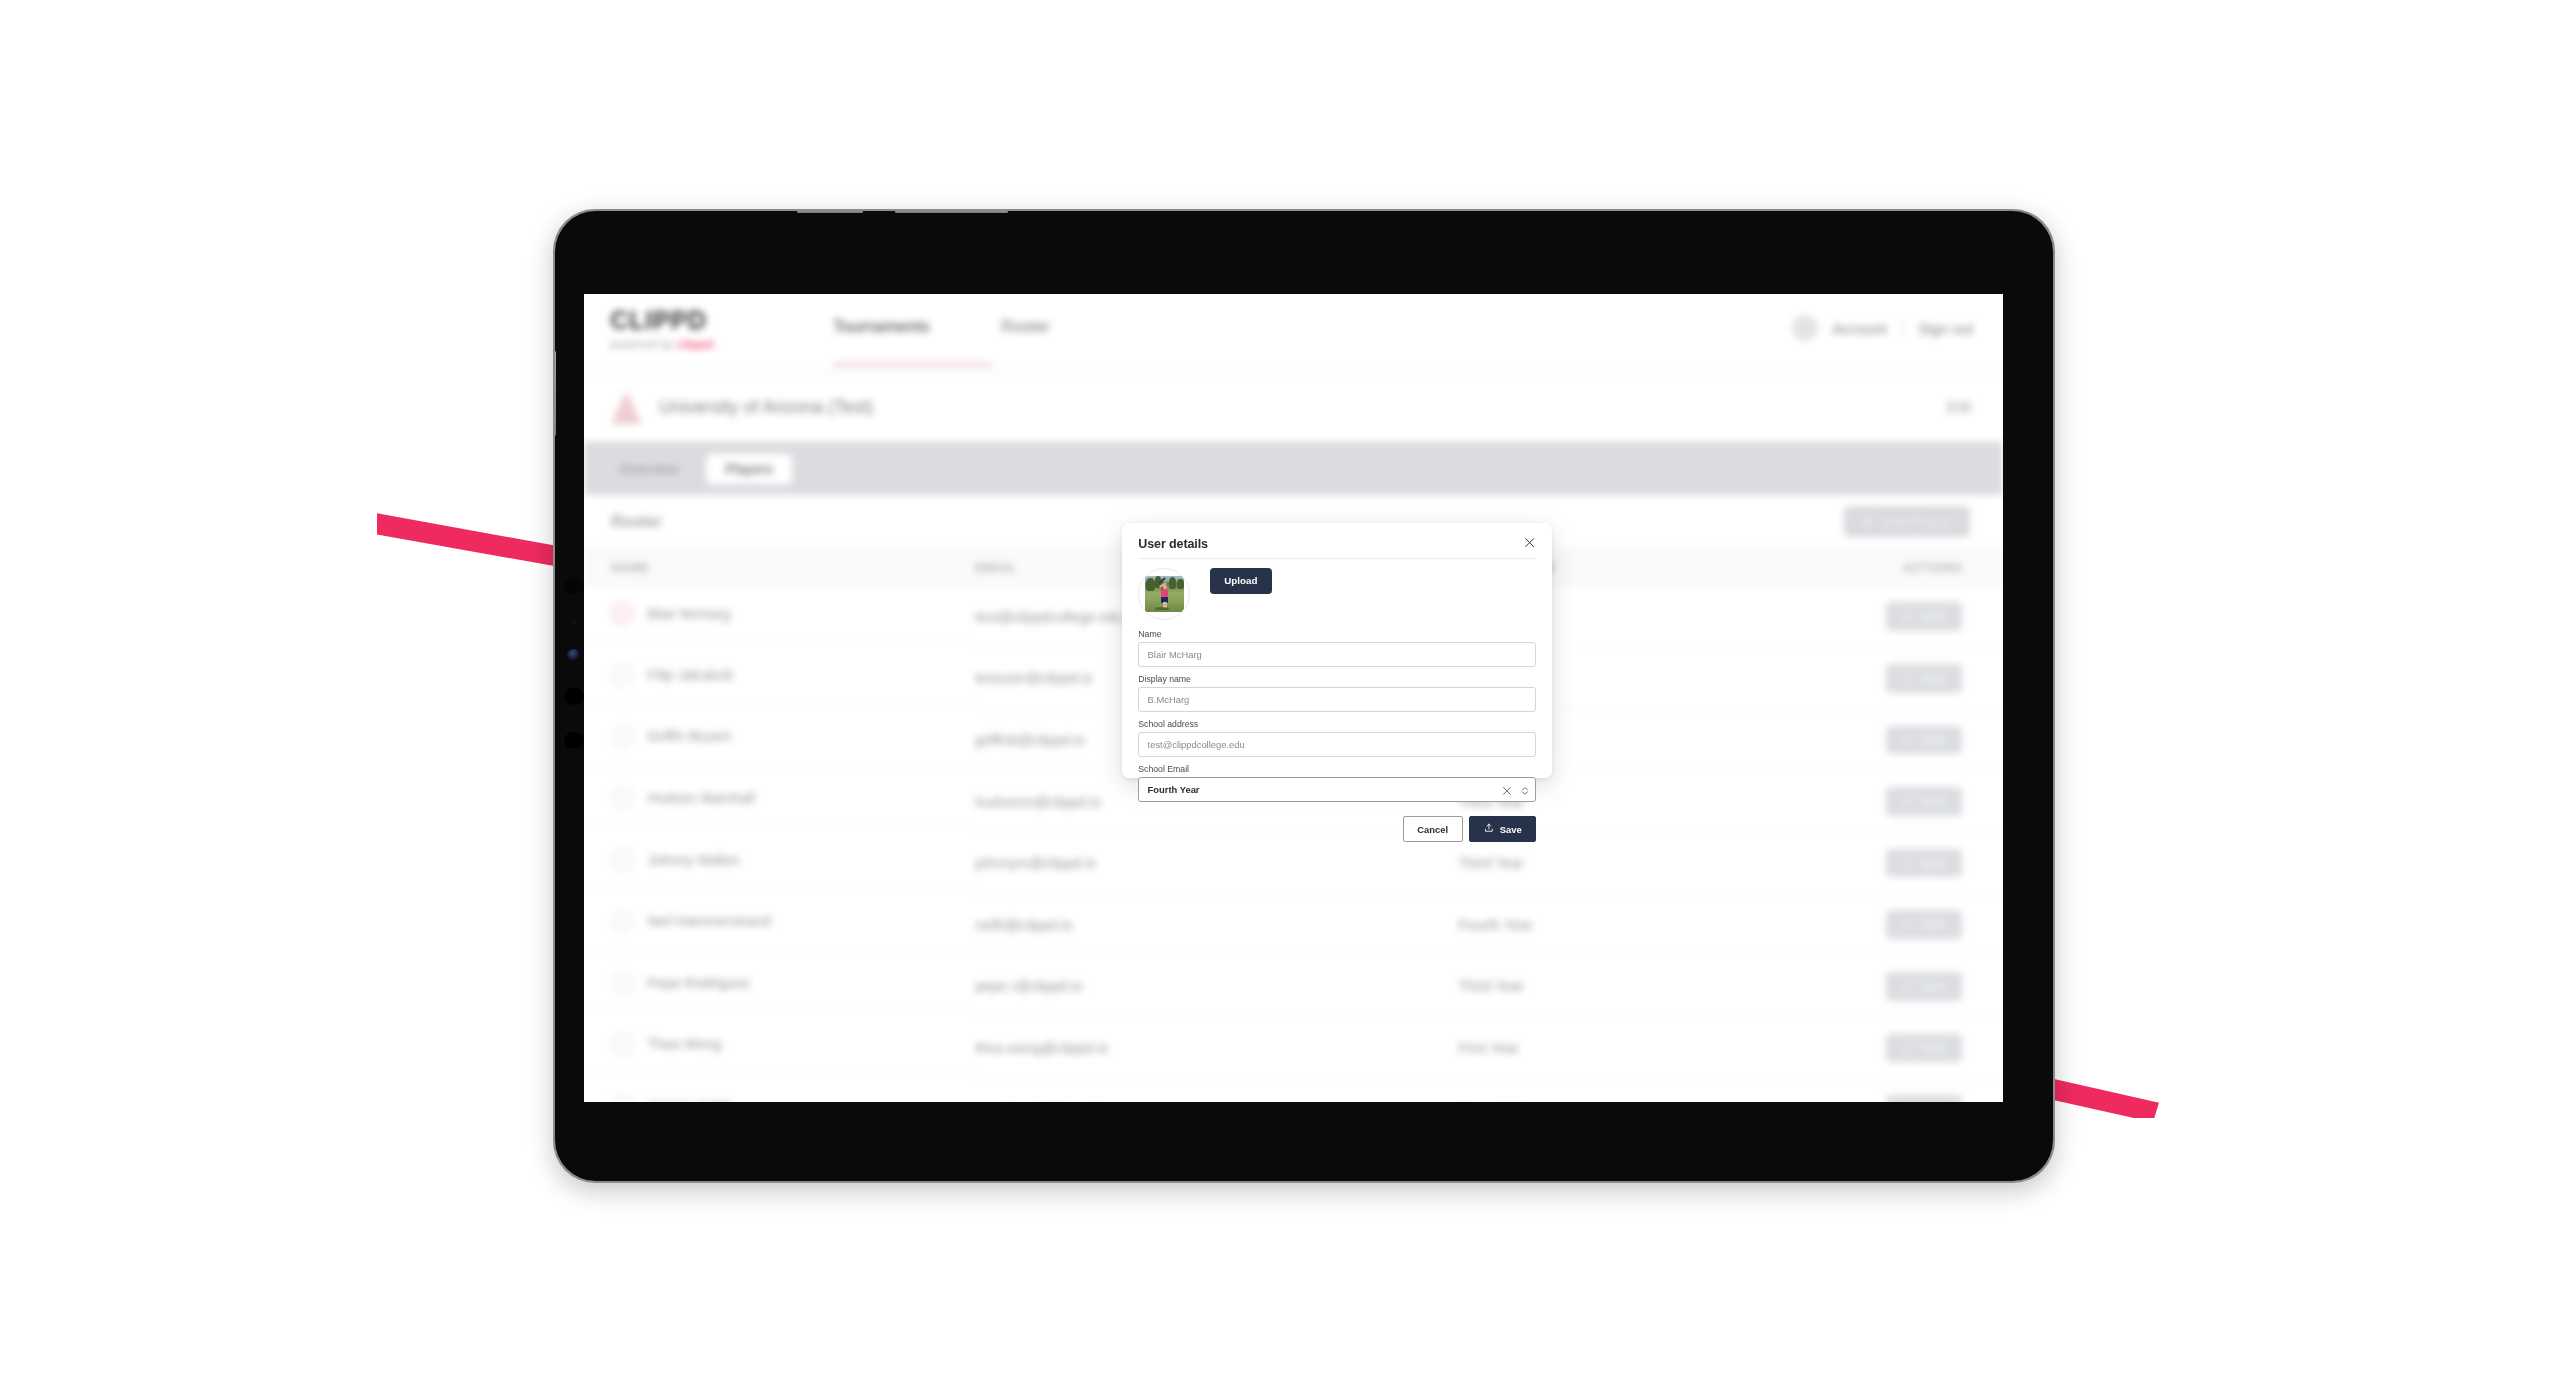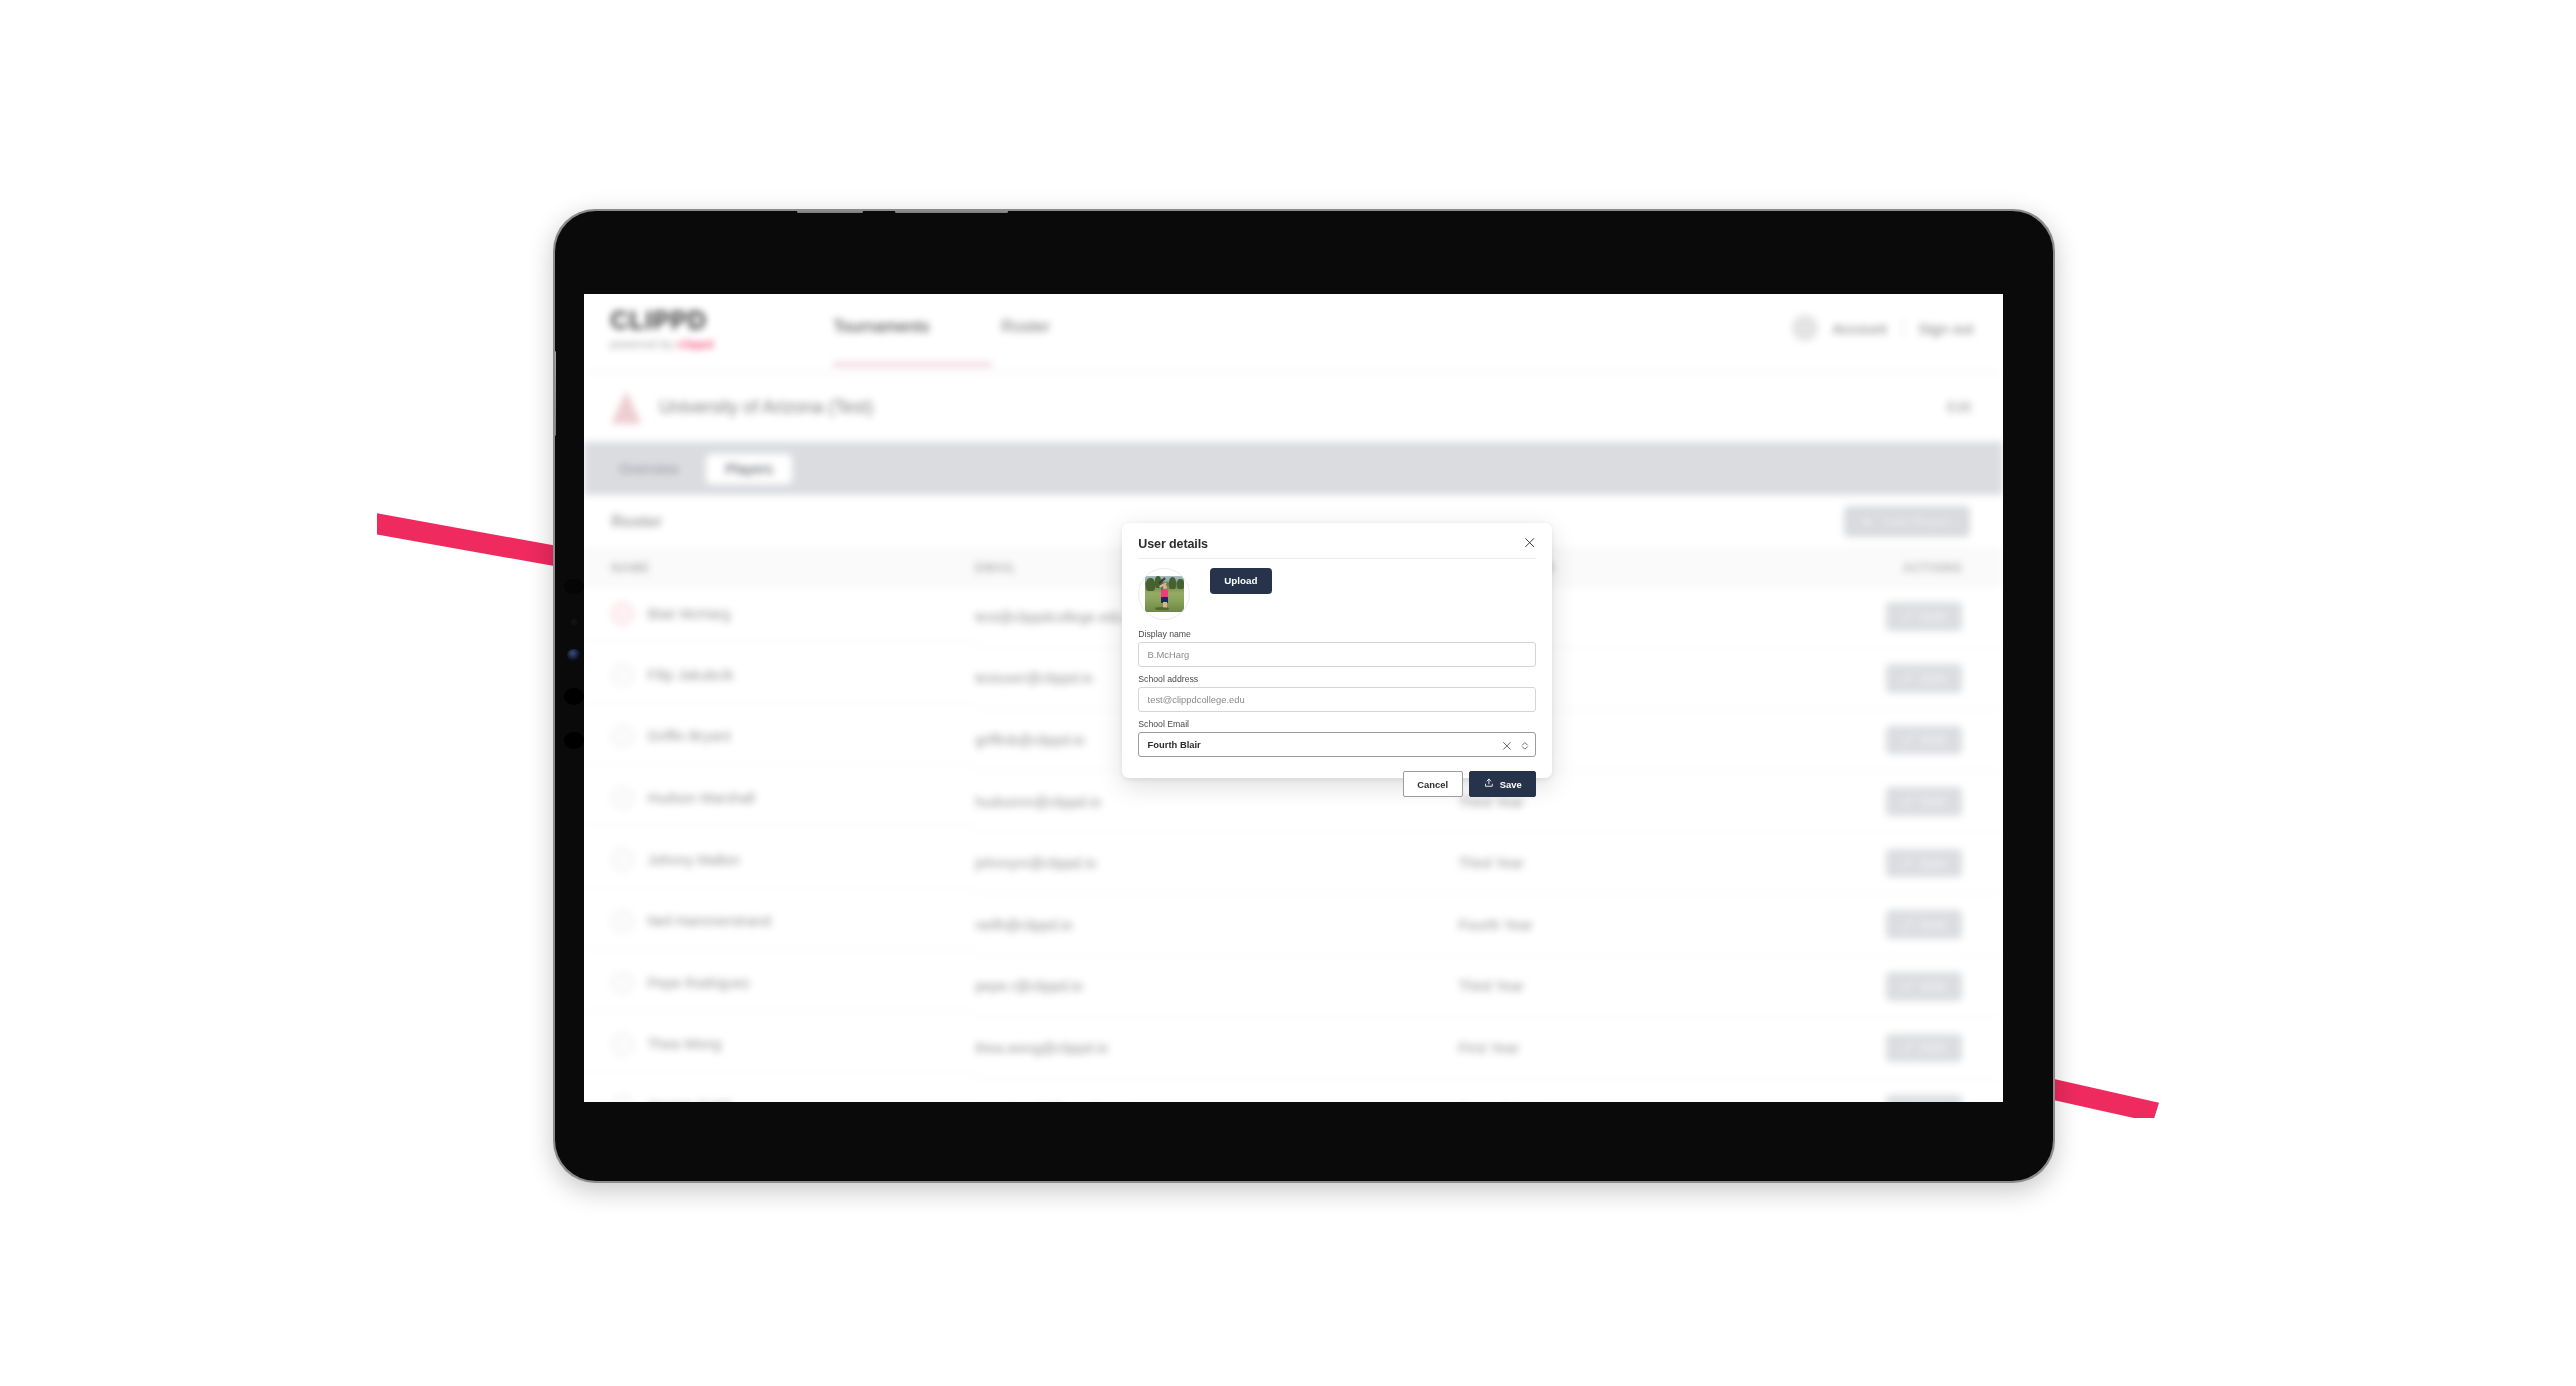--- a/index.html
+++ b/index.html
@@ -632,35 +632,39 @@
                 <span class="g-head"></span>
                 <span class="g-torso"></span>
                 <span class="g-shorts"></span>
                 <span class="g-legs"></span>
                 <span class="shadowpatch"></span>
               </div>
             </div>
             <button class="upload-btn">Upload</button>
           </div>
 
+          <div class="field">
+            <label class="field-label">Name</label>
+            <input class="field-input" type="text" value="Blair McHarg" style="">
+          </div>
 
           <div class="field">
             <label class="field-label">Display name</label>
             <input class="field-input" type="text" value="B.McHarg" style="">
           </div>
 
           <div class="field">
             <label class="field-label">School address</label>
             <input class="field-input" type="text" value="test@clippdcollege.edu" style="">
           </div>
 
           <div class="field">
             <label class="field-label">School Email</label>
             <div class="select-wrap">
-              <div class="select-box">Fourth Blair</div>
+              <div class="select-box">Fourth Year</div>
               <div class="select-icons">
                 <span class="sel-ic">
                   <svg width="9.8" height="9.8" viewBox="0 0 13 13">
                     <path d="M2 2 L11 11 M11 2 L2 11" stroke="#555" stroke-width="1.2" stroke-linecap="round" fill="none"></path>
                   </svg>
                 </span>
                 <span class="sel-ic">
                   <svg width="9.8" height="9.8" viewBox="0 0 13 13">
                     <path d="M3.2 5.3 L6.5 2 L9.8 5.3 M3.2 7.7 L6.5 11 L9.8 7.7" stroke="#555" stroke-width="1.2" fill="none" stroke-linecap="round" stroke-linejoin="round"></path>
                   </svg>

